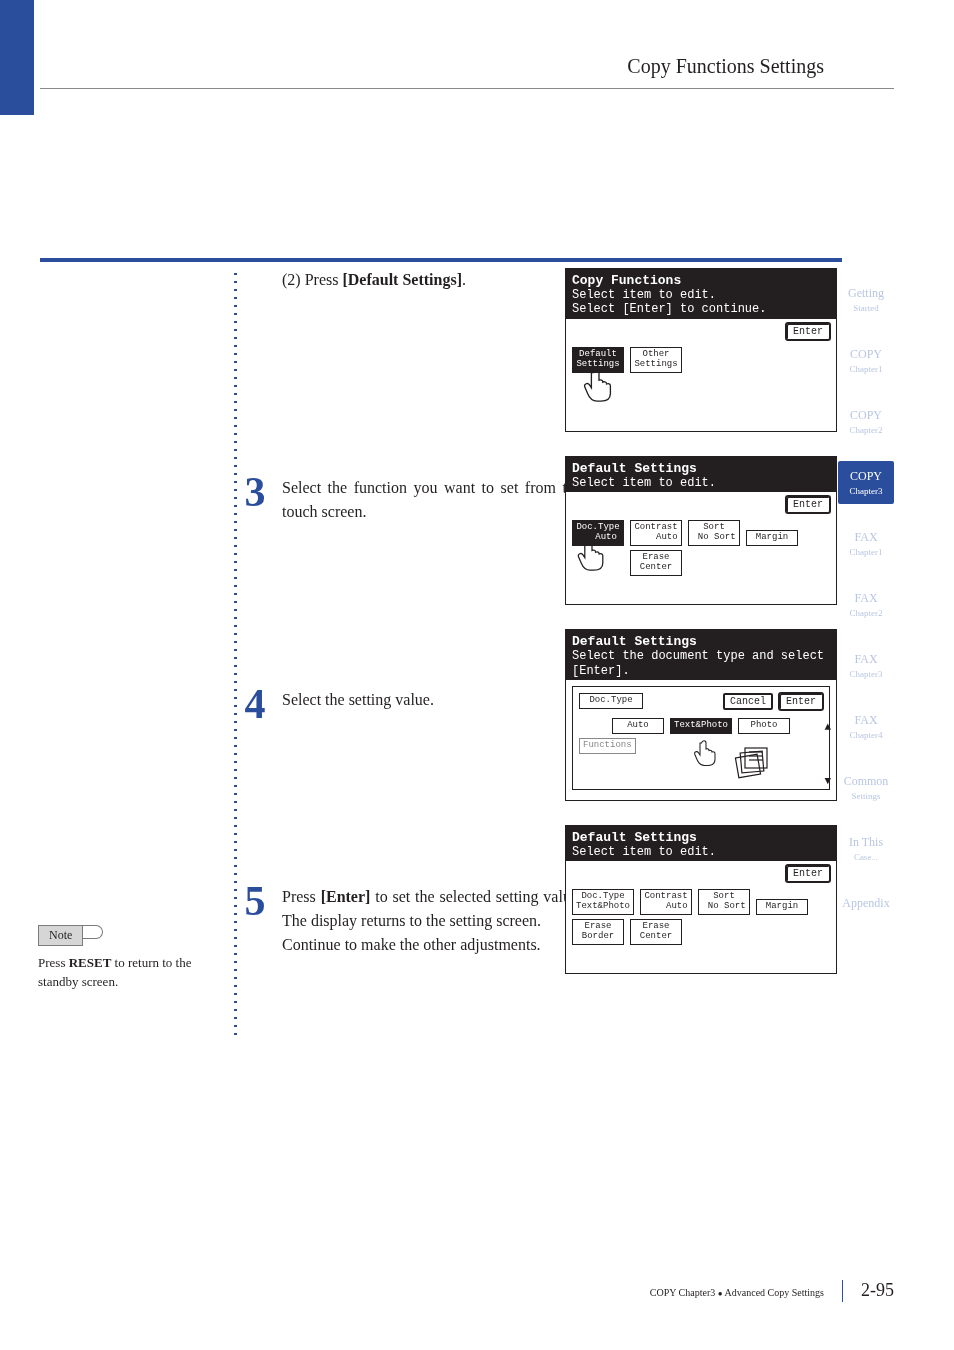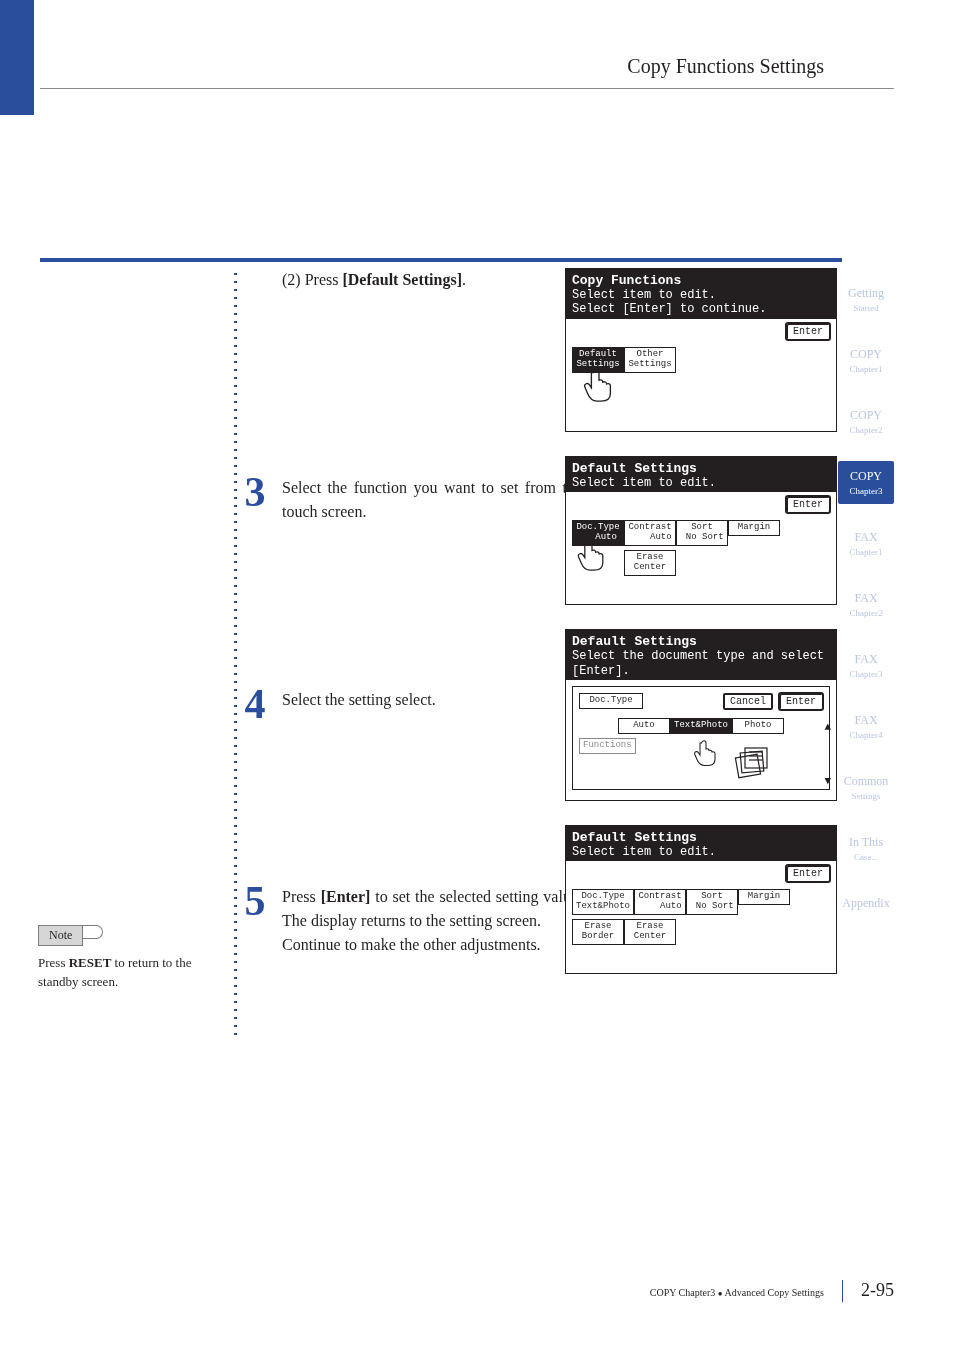--- a/index.html
+++ b/index.html
@@ -148,21 +148,21 @@
   }
   .lcd-btn {
     display: inline-block;
     border: 2px solid #231f20;
     padding: 1px 5px;
     background: #fff;
     font-size: 10px;
     border-radius: 2px;
   }
   .lcd-btn.db { box-shadow: 1px 1px 0 #231f20 inset, 0 0 0 1px #231f20; border-width:1.5px; padding:2px 6px; }
-  .lcd-row { display:flex; align-items:flex-start; flex-wrap:wrap; }
+  .lcd-row { display:flex; gap:6px; align-items:flex-end; flex-wrap:wrap; }
   .lcd-cell {
     border:1.5px solid #231f20;
     font-size:9px;
     line-height:1.1;
     padding:2px 3px;
     min-width:52px;
     text-align:center;
     background:#fff;
   }
   .lcd-cell.inv { background:#231f20; color:#fff; }
@@ -287,21 +287,21 @@
 
     <div class="step">
       <div class="step-num">3</div>
       <div class="step-text">Select the function you want to set from the touch screen.</div>
     </div>
 
     <div style="height:140px"></div>
 
     <div class="step">
       <div class="step-num">4</div>
-      <div class="step-text">Select the setting select.</div>
+      <div class="step-text">Select the setting value.</div>
     </div>
 
     <div style="height:140px"></div>
 
     <div class="step">
       <div class="step-num">5</div>
       <div class="step-text">
         <span>Press </span><b>[Enter]</b><span> to set the selected setting value. The display returns to the setting screen.</span>
         <br>
         <span>Continue to make the other adjustments.</span>

